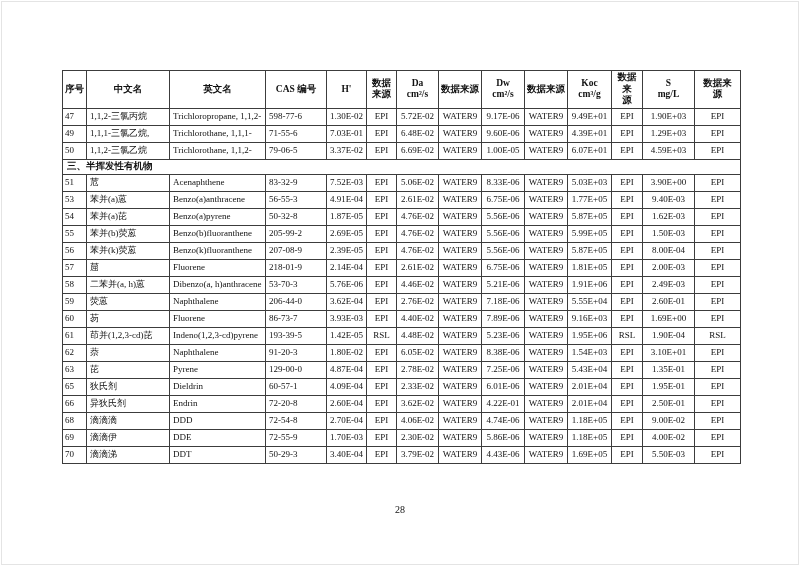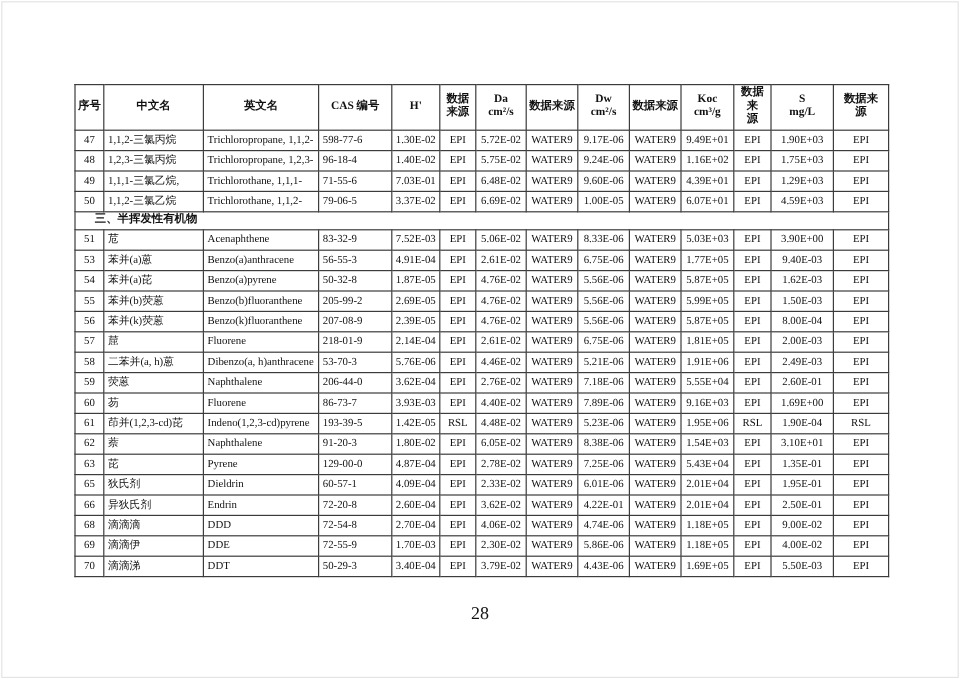--- a/index.html
+++ b/index.html
@@ -43,29 +43,29 @@
     text-align: center;
     white-space: pre-line;
     height: 28px;
     font-size: 9.5px;
   }
   .doc-table tbody td {
     height: 14px;
     white-space: nowrap;
   }
   
-  .doc-table td.c0 { text-align: center; }
+  .doc-table td.c0 { }
   .doc-table td.c1, .doc-table td.c2, .doc-table td.c3 { text-align: left; padding-left: 3px; }
   .doc-table td.c4, .doc-table td.c5, .doc-table td.c6, .doc-table td.c7,
   .doc-table td.c8, .doc-table td.c9, .doc-table td.c10, .doc-table td.c11,
   .doc-table td.c12, .doc-table td.c13 { text-align: center; }
   .doc-table td.section {
     font-weight: bold;
     text-align: left;
-    padding-left: 16px;
+    padding-left: 4px;
     height: 12px;
     font-size: 9.5px;
     white-space: nowrap;
   }
   
   col.w-no   { width: 24px; }
   col.w-cn   { width: 83px; }
   col.w-en   { width: 96px; }
   col.w-cas  { width: 61px; }
   col.w-h    { width: 40px; }
@@ -77,21 +77,21 @@
   col.w-koc  { width: 44px; }
   col.w-src4 { width: 31px; }
   col.w-s    { width: 52px; }
   col.w-src5 { width: 46px; }
   .page-number {
     position: absolute;
     left: 0;
     right: 0;
     top: 504px;
     text-align: center;
-    font-size: 15px;
+    font-size: 10px;
     color: #111;
   }
 </style>
 </head>
 <body>
 
 <div class="page-frame"></div>
 
 <table class="doc-table">
   <colgroup>
@@ -146,36 +146,20 @@
         <td class="c6">5.72E-02</td>
         <td class="c7">WATER9</td>
         <td class="c8">9.17E-06</td>
         <td class="c9">WATER9</td>
         <td class="c10">9.49E+01</td>
         <td class="c11">EPI</td>
         <td class="c12">1.90E+03</td>
         <td class="c13">EPI</td>
       </tr>
       <tr>
-        <td class="c0">48</td>
-        <td class="c1">1,2,3-三氯丙烷</td>
-        <td class="c2">Trichloropropane, 1,2,3-</td>
-        <td class="c3">96-18-4</td>
-        <td class="c4">1.40E-02</td>
-        <td class="c5">EPI</td>
-        <td class="c6">5.75E-02</td>
-        <td class="c7">WATER9</td>
-        <td class="c8">9.24E-06</td>
-        <td class="c9">WATER9</td>
-        <td class="c10">1.16E+02</td>
-        <td class="c11">EPI</td>
-        <td class="c12">1.75E+03</td>
-        <td class="c13">EPI</td>
-      </tr>
-      <tr>
         <td class="c0">49</td>
         <td class="c1">1,1,1-三氯乙烷,</td>
         <td class="c2">Trichlorothane, 1,1,1-</td>
         <td class="c3">71-55-6</td>
         <td class="c4">7.03E-01</td>
         <td class="c5">EPI</td>
         <td class="c6">6.48E-02</td>
         <td class="c7">WATER9</td>
         <td class="c8">9.60E-06</td>
         <td class="c9">WATER9</td>

